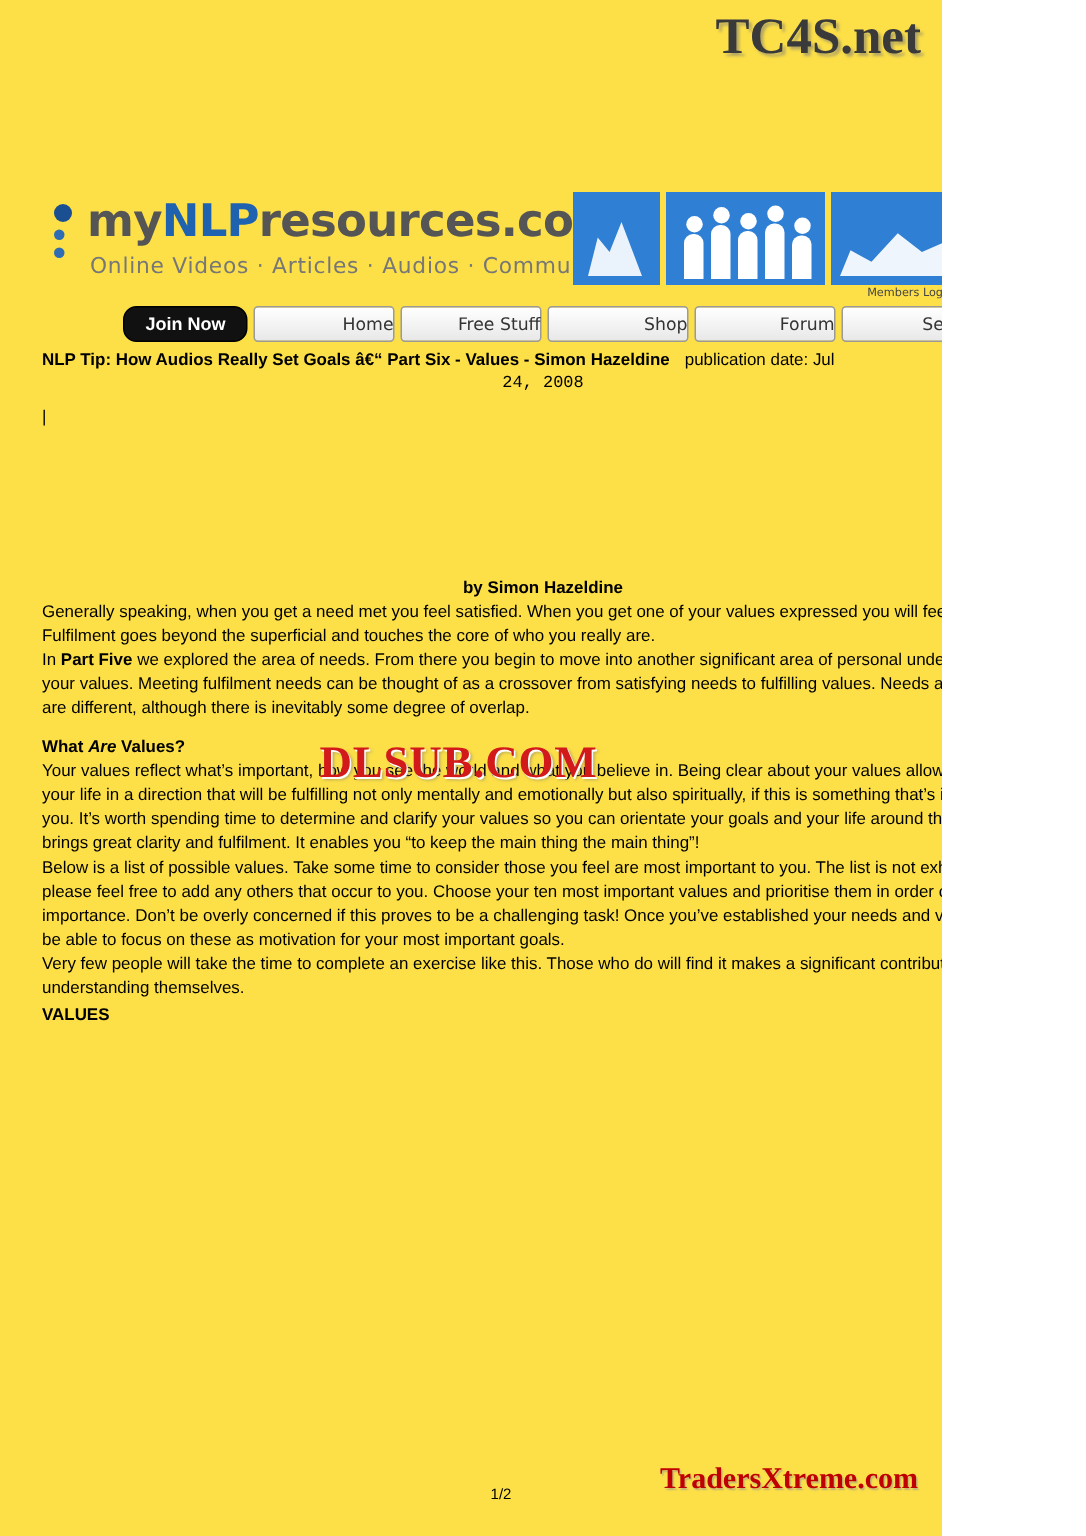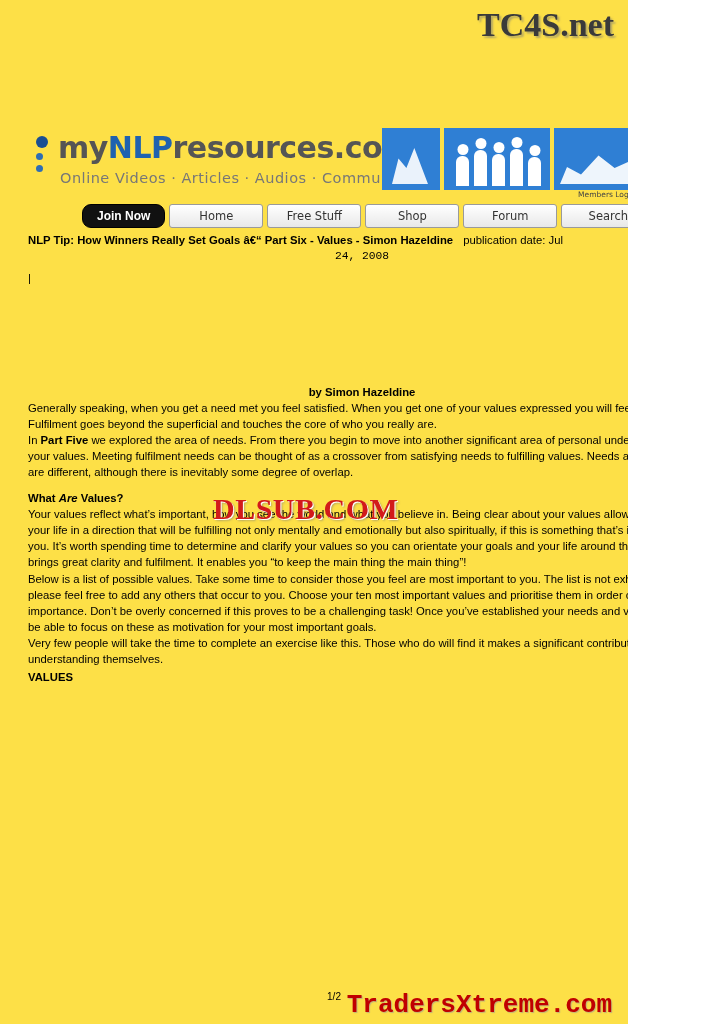--- a/index.html
+++ b/index.html
@@ -26,25 +26,25 @@
     right: 14px;
     font-family: "Liberation Serif", serif;
     font-weight: bold;
     font-size: 34px;
     letter-spacing: 0px;
     color: #3a3a3a;
     text-shadow: 2px 2px 2px rgba(120,120,120,0.55);
   }
   .wm-bottom {
     position: absolute;
-    bottom: 4px;
+    bottom: 26px;
     right: 16px;
-    font-family: Liberation Mono, monospace;
-    font-weight: bold;
-    font-size: 26px;
+    font-family: Liberation Serif, serif;
+    font-weight: bold;
+    font-size: 20px;
     color: #c00000;
     text-shadow: 1px 1px 1px rgba(150,150,150,0.6);
   }
   .wm-center {
     position: absolute;
     left: 213px;
     top: 492px;
     font-family: "Liberation Serif", serif;
     font-weight: bold;
     font-size: 30px;
@@ -190,21 +190,21 @@
   }
   .nav-tab {
     background: linear-gradient(#ffffff, #e8e8e8);
     border: 1px solid #9a9a9a;
     border-radius: 3px;
     color: #333333;
     font-size: 11.5px;
     font-family: "DejaVu Sans", sans-serif;
     padding: 4px 0;
     width: 92px;
-    text-align: center;
+    text-align: right;
     white-space: nowrap;
   }
 
   
   .doc {
     position: absolute;
     left: 28px;
     top: 232px;
     width: 668px;
     font-size: 11.3px;
@@ -311,21 +311,21 @@
       <div class="nav-tab">Forum</div>
       <div class="nav-tab">Search</div>
     </div>
   </div>
 
   <div class="wm-center">DLSUB.COM</div>
 
   <div class="doc">
 
     <div class="title-row">
-      <span class="title">NLP Tip: How Winners Really Set Goals â€“ Part Six - Values - Simon Hazeldine</span><span class="pubdate">publication date: Jul</span>
+      <span class="title">NLP Tip: How Audios Really Set Goals â€“ Part Six - Values - Simon Hazeldine</span><span class="pubdate">publication date: Jul</span>
     </div>
     <div class="pubdate-2">24, 2008</div>
 
     <div class="pipe-line">|</div>
 
 
     <div class="nav-next">
       <span>|</span>
       <a href="#">Next</a>
     </div>

